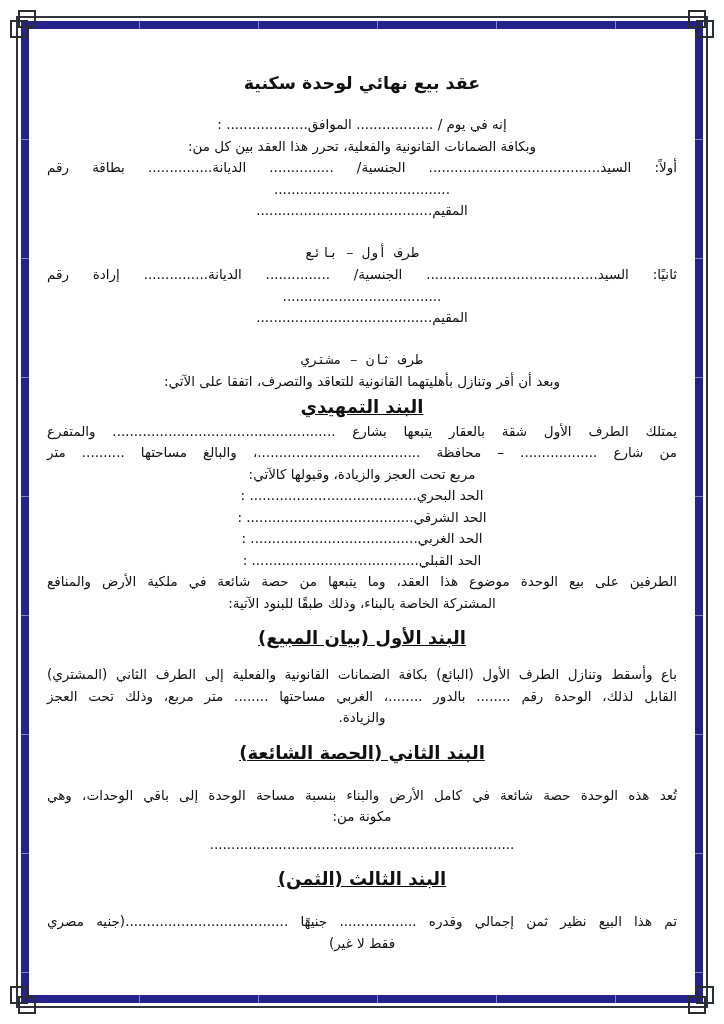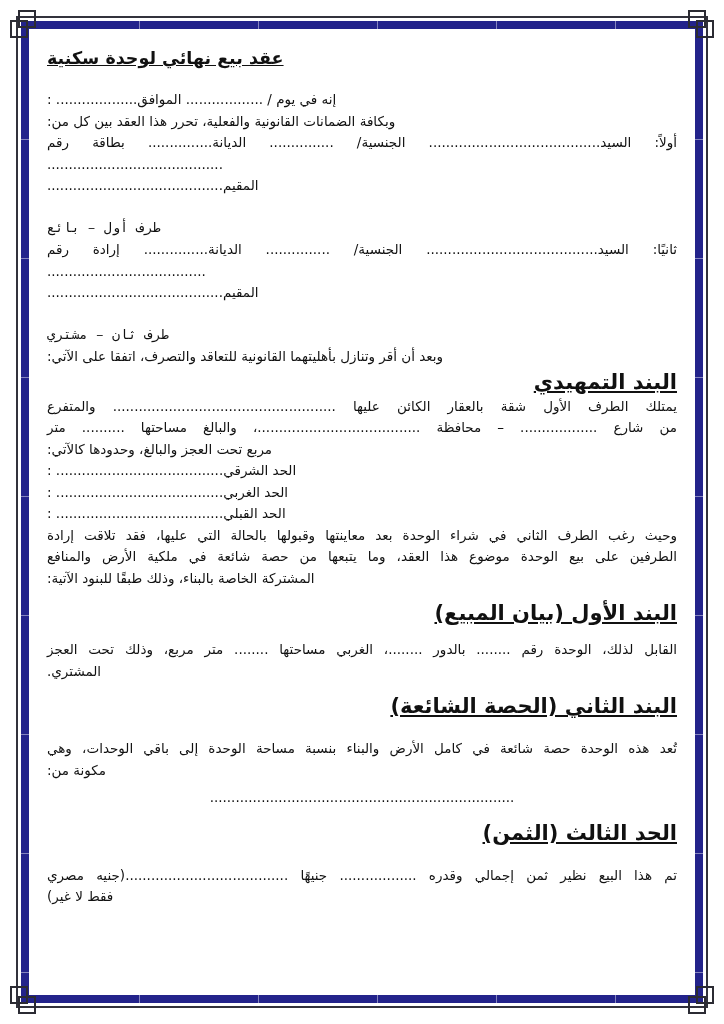--- a/index.html
+++ b/index.html
@@ -42,38 +42,37 @@
   
   .content{
     position:absolute; top:29px; left:47px; right:47px; bottom:29px;
     direction:rtl;
     font-size:13.5px;
     line-height:21.5px;
     text-align:right;
   }
   .content p{margin:0;}
   .title{
-    margin:16px 0 18px;
-    text-align:left;
+    margin:41px 0 18px;
+    text-align:center;
     font-size:17.5px;
     font-weight:bold;
-    text-decoration:underline;
     line-height:26px;
   }
   .h{
     font-weight:bold;
     text-decoration:underline;
-    text-align:right;
-    font-size:21px;
+    text-align:center;
+    font-size:18px;
     line-height:24px;
     margin:12px 0 14px;
   }
   .h.tight{margin:2px 0 2px;}
   .h.mb20{margin-bottom:20px;}
-  .r{text-align:left;}
+  .r{text-align:center;}
   .c{text-align:center;}
   .j{text-align:justify;text-align-last:justify;}
   .sp{margin-top:21px !important;font-family:Liberation Mono, monospace;}
 </style>
 </head>
 <body>
 
 <div class="page">
 
   <div class="border-line"></div>
@@ -113,40 +112,41 @@
     <p class="r sp">طرف أول – بائع</p>
     <p class="j">ثانيًا: السيد........................................ الجنسية/ ............... الديانة............... إرادة رقم</p>
     <p class="r">.....................................</p>
     <p class="r">المقيم.........................................</p>
 
     <p class="r sp">طرف ثان – مشتري</p>
     <p class="r">وبعد أن أقر وتنازل بأهليتهما القانونية للتعاقد والتصرف، اتفقا على الآتي:</p>
 
     <h2 class="h tight">البند التمهيدي</h2>
 
-    <p class="j">يمتلك الطرف الأول شقة بالعقار الكائن عليها .................................................... والمتفرع</p>
+    <p class="j">يمتلك الطرف الأول شقة بالعقار يتبعها بشارع .................................................... والمتفرع</p>
     <p class="j">من شارع .................. – محافظة ......................................، والبالغ مساحتها .......... متر</p>
-    <p class="r">مربع تحت العجز والبالغ، وحدودها كالآتي:</p>
+    <p class="r">مربع تحت العجز والزيادة، وقبولها كالآتي:</p>
+    <p class="r">الحد البحري....................................... :</p>
     <p class="r">الحد الشرقي....................................... :</p>
     <p class="r">الحد الغربي....................................... :</p>
     <p class="r">الحد القبلي....................................... :</p>
-    <p class="j">وحيث رغب الطرف الثاني في شراء الوحدة بعد معاينتها وقبولها بالحالة التي عليها، فقد تلاقت إرادة</p>
     <p class="j">الطرفين على بيع الوحدة موضوع هذا العقد، وما يتبعها من حصة شائعة في ملكية الأرض والمنافع</p>
     <p class="r">المشتركة الخاصة بالبناء، وذلك طبقًا للبنود الآتية:</p>
 
     <h2 class="h">البند الأول (بيان المبيع)</h2>
 
+    <p class="j">باع وأسقط وتنازل الطرف الأول (البائع) بكافة الضمانات القانونية والفعلية إلى الطرف الثاني (المشتري)</p>
     <p class="j">القابل لذلك، الوحدة رقم ........ بالدور ........، الغربي مساحتها ........ متر مربع، وذلك تحت العجز</p>
-    <p class="r">المشتري.</p>
+    <p class="r">والزيادة.</p>
 
     <h2 class="h mb20">البند الثاني (الحصة الشائعة)</h2>
 
     <p class="j">تُعد هذه الوحدة حصة شائعة في كامل الأرض والبناء بنسبة مساحة الوحدة إلى باقي الوحدات، وهي</p>
     <p class="r">مكونة من:</p>
     <p class="c" style="margin:6px 0;">.......................................................................</p>
 
-    <h2 class="h mb20">الحد الثالث (الثمن)</h2>
+    <h2 class="h mb20">البند الثالث (الثمن)</h2>
 
     <p class="j">تم هذا البيع نظير ثمن إجمالي وقدره .................. جنيهًا ......................................(جنيه مصري</p>
     <p class="r">فقط لا غير)</p>
 
   </div>
 </div>
 
 </body></html>

